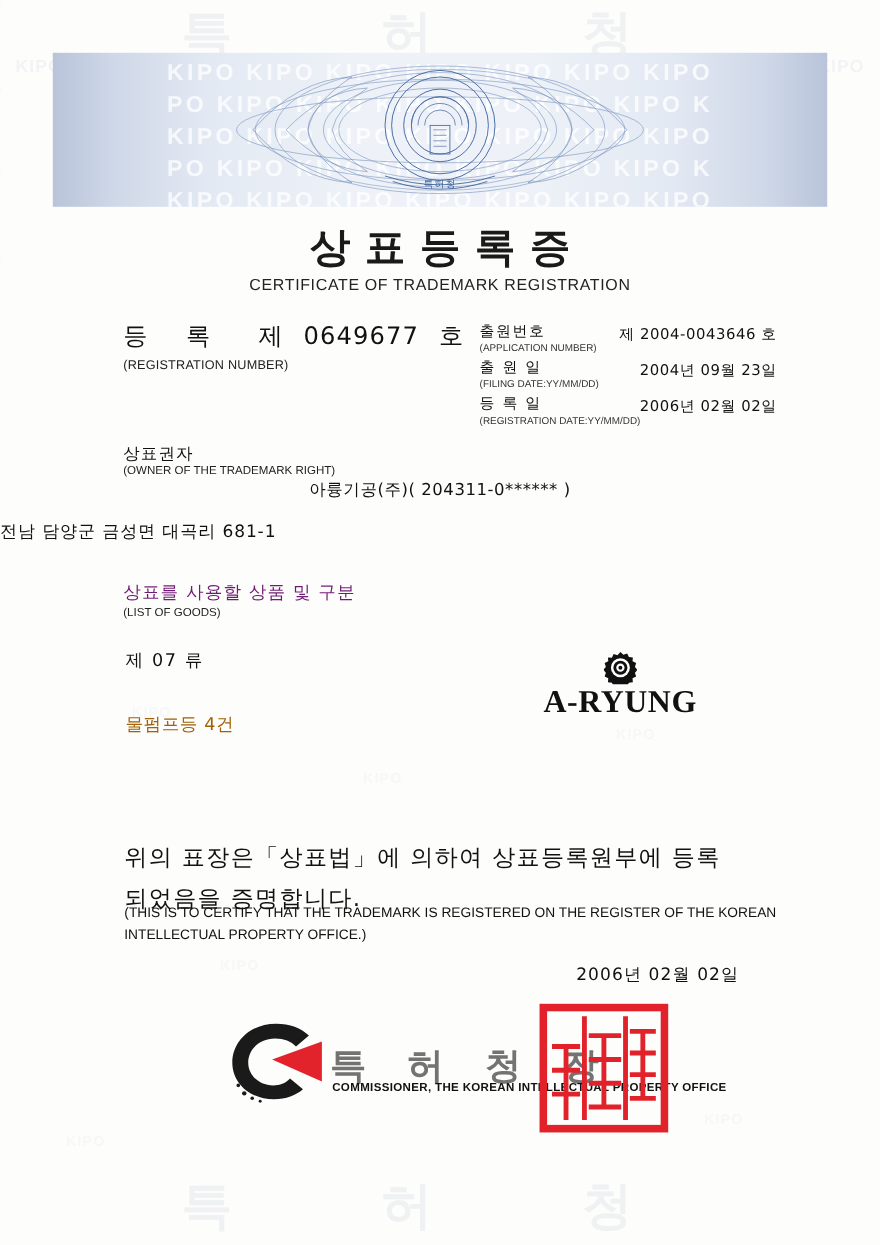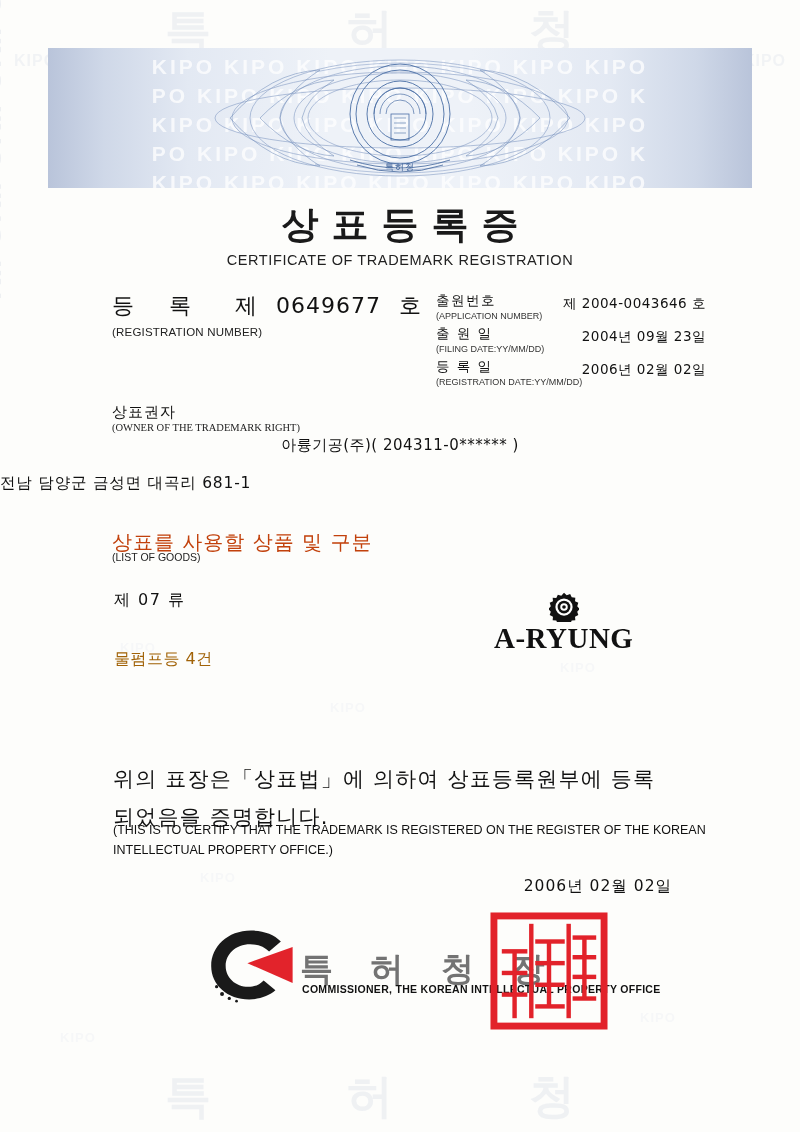--- a/index.html
+++ b/index.html
@@ -199,21 +199,21 @@
     top: 403px;
     font-family: "DejaVu Sans", sans-serif;
     font-size: 15px;
     color: #111;
     letter-spacing: 1px;
   }
   .owner-label-en {
     position: absolute;
     left: 112px;
     top: 422px;
-    font-family: Liberation Serif, serif;
+    font-family: Liberation Sans, sans-serif;
     font-size: 10.5px;
     color: #222;
   }
   .owner-name {
     position: absolute;
     left: 0;
     top: 436px;
     width: 800px;
     text-align: center;
     font-family: "DejaVu Sans", sans-serif;
@@ -232,22 +232,22 @@
     color: #111;
     letter-spacing: .8px;
   }
 
   
   .goods-label {
     position: absolute;
     left: 112px;
     top: 529px;
     font-family: "DejaVu Sans", sans-serif;
-    font-size: 20px;
-    color: #c2410c;
+    font-size: 16px;
+    color: #701a75;
     letter-spacing: 1px;
     text-align: center;
   }
   .goods-label-en {
     position: absolute;
     left: 112px;
     top: 551px;
     font-family: "Liberation Sans", sans-serif;
     font-size: 10.5px;
     color: #222;

